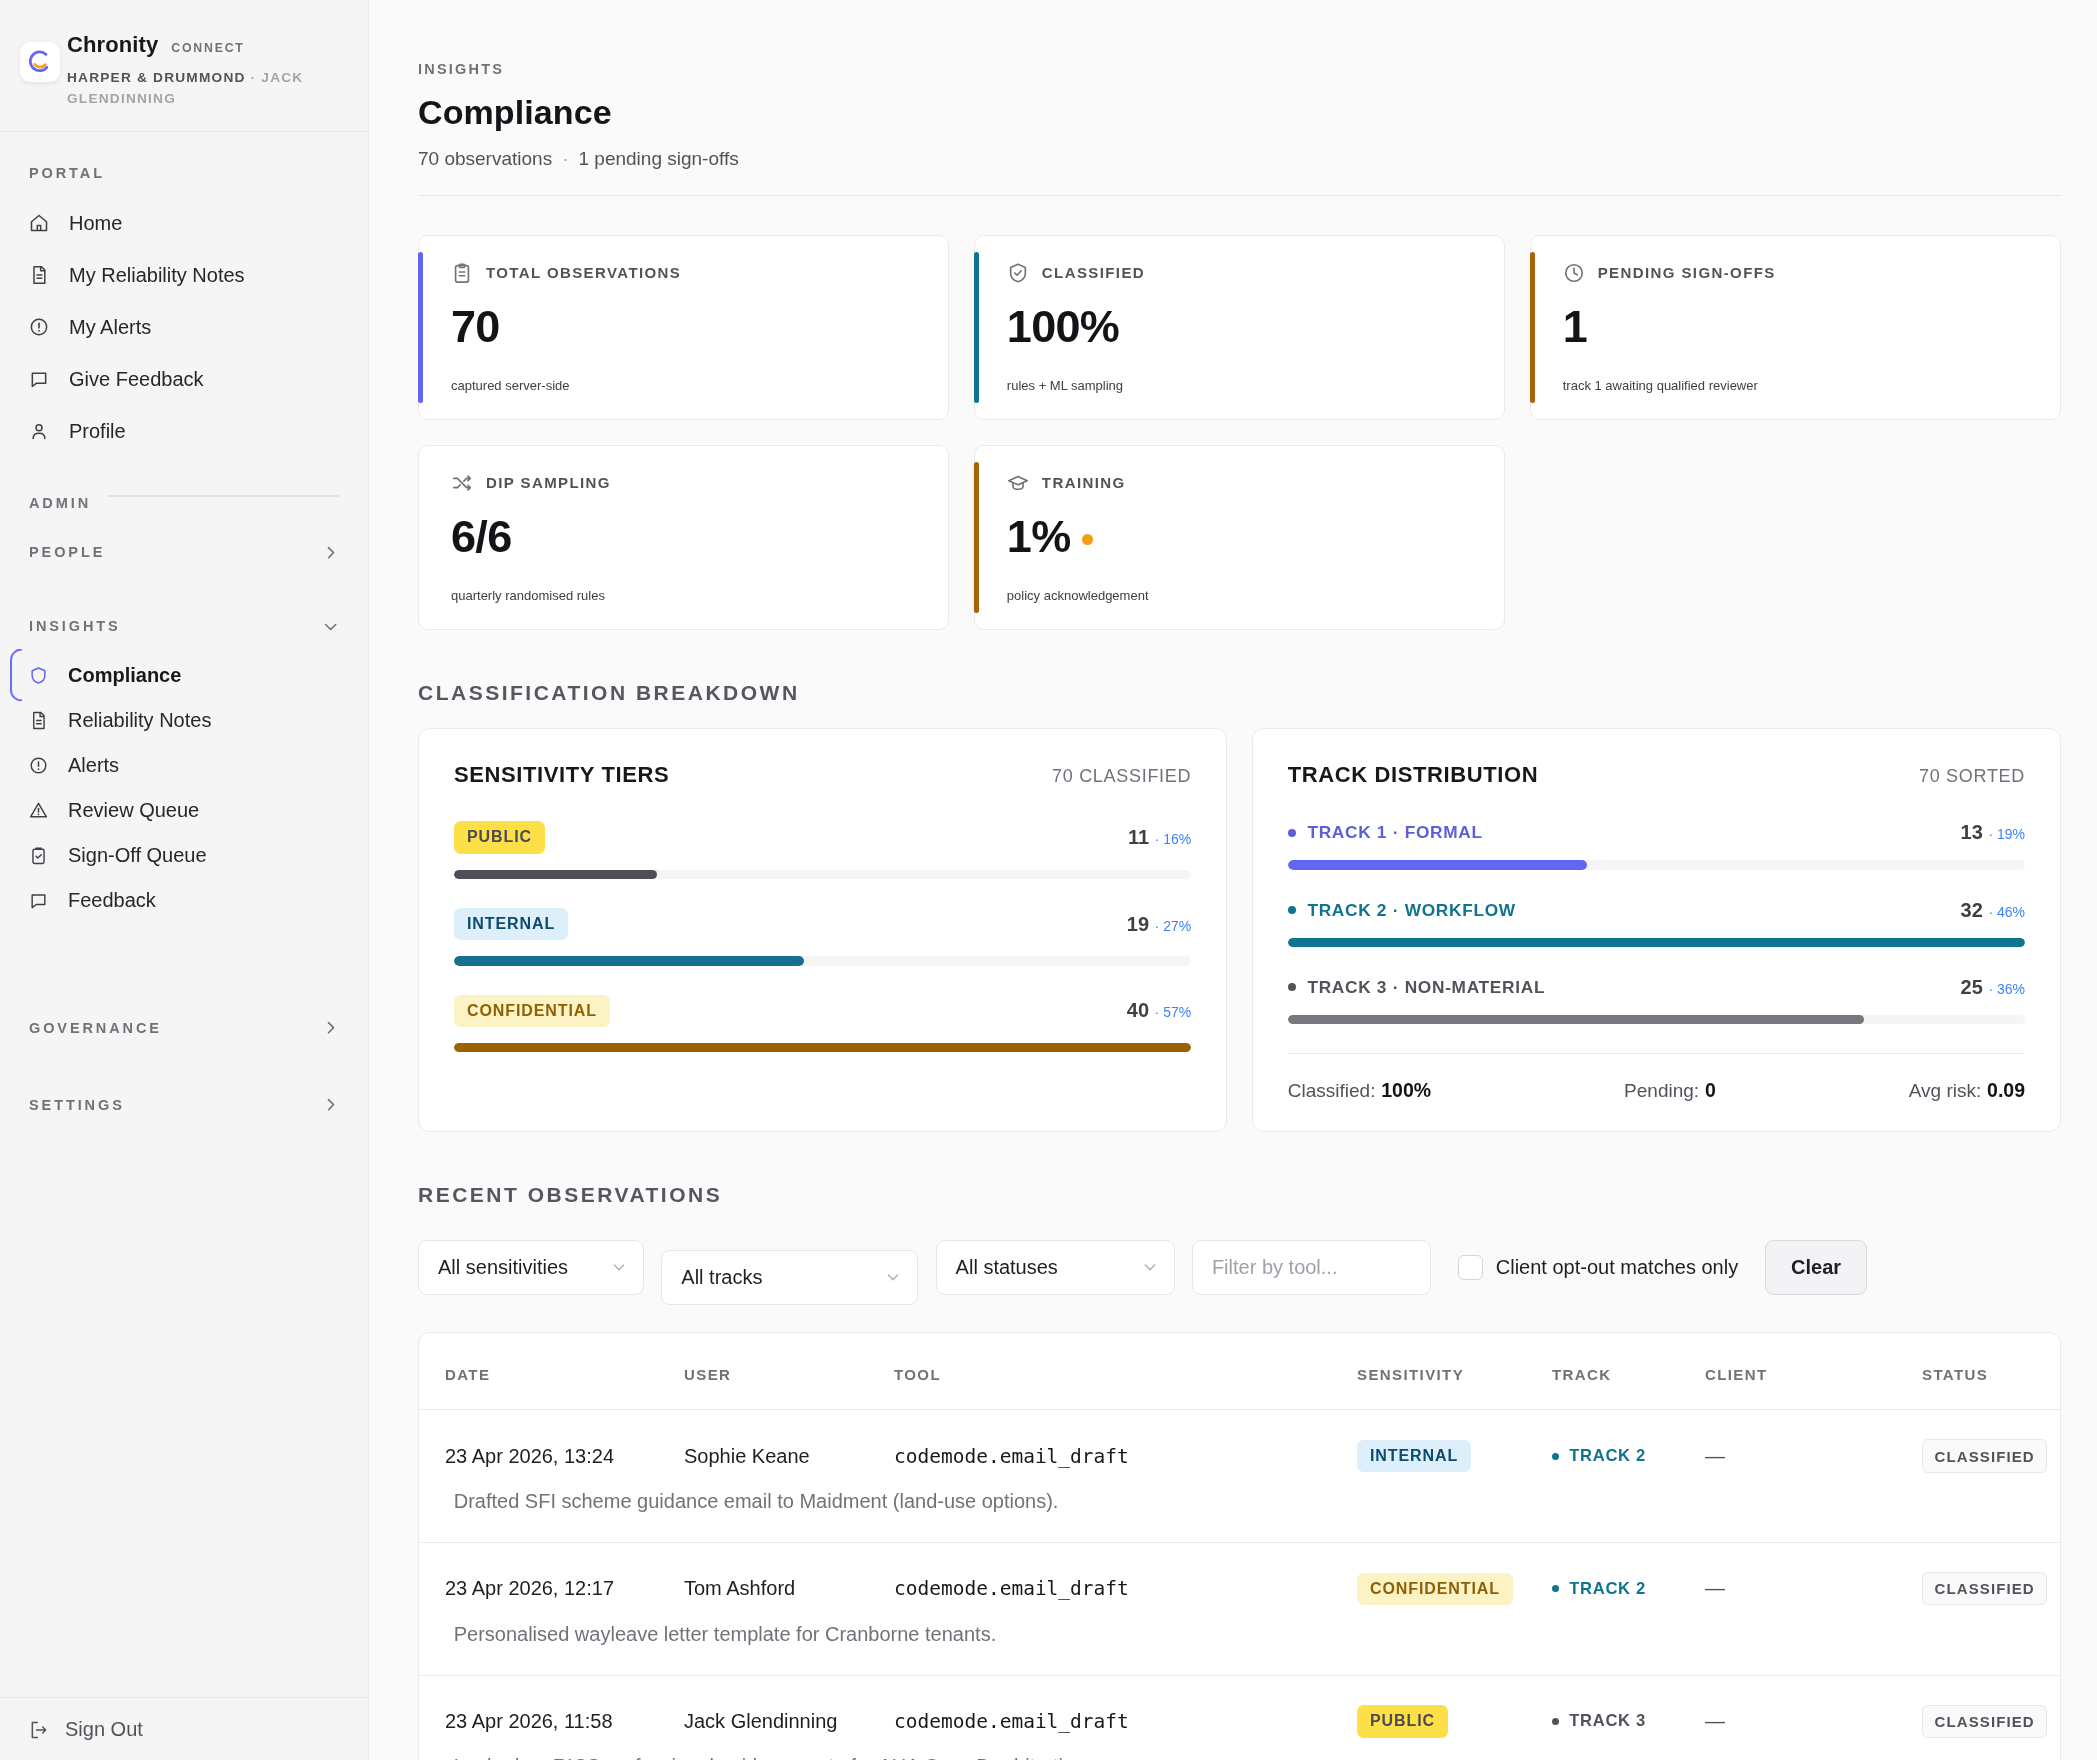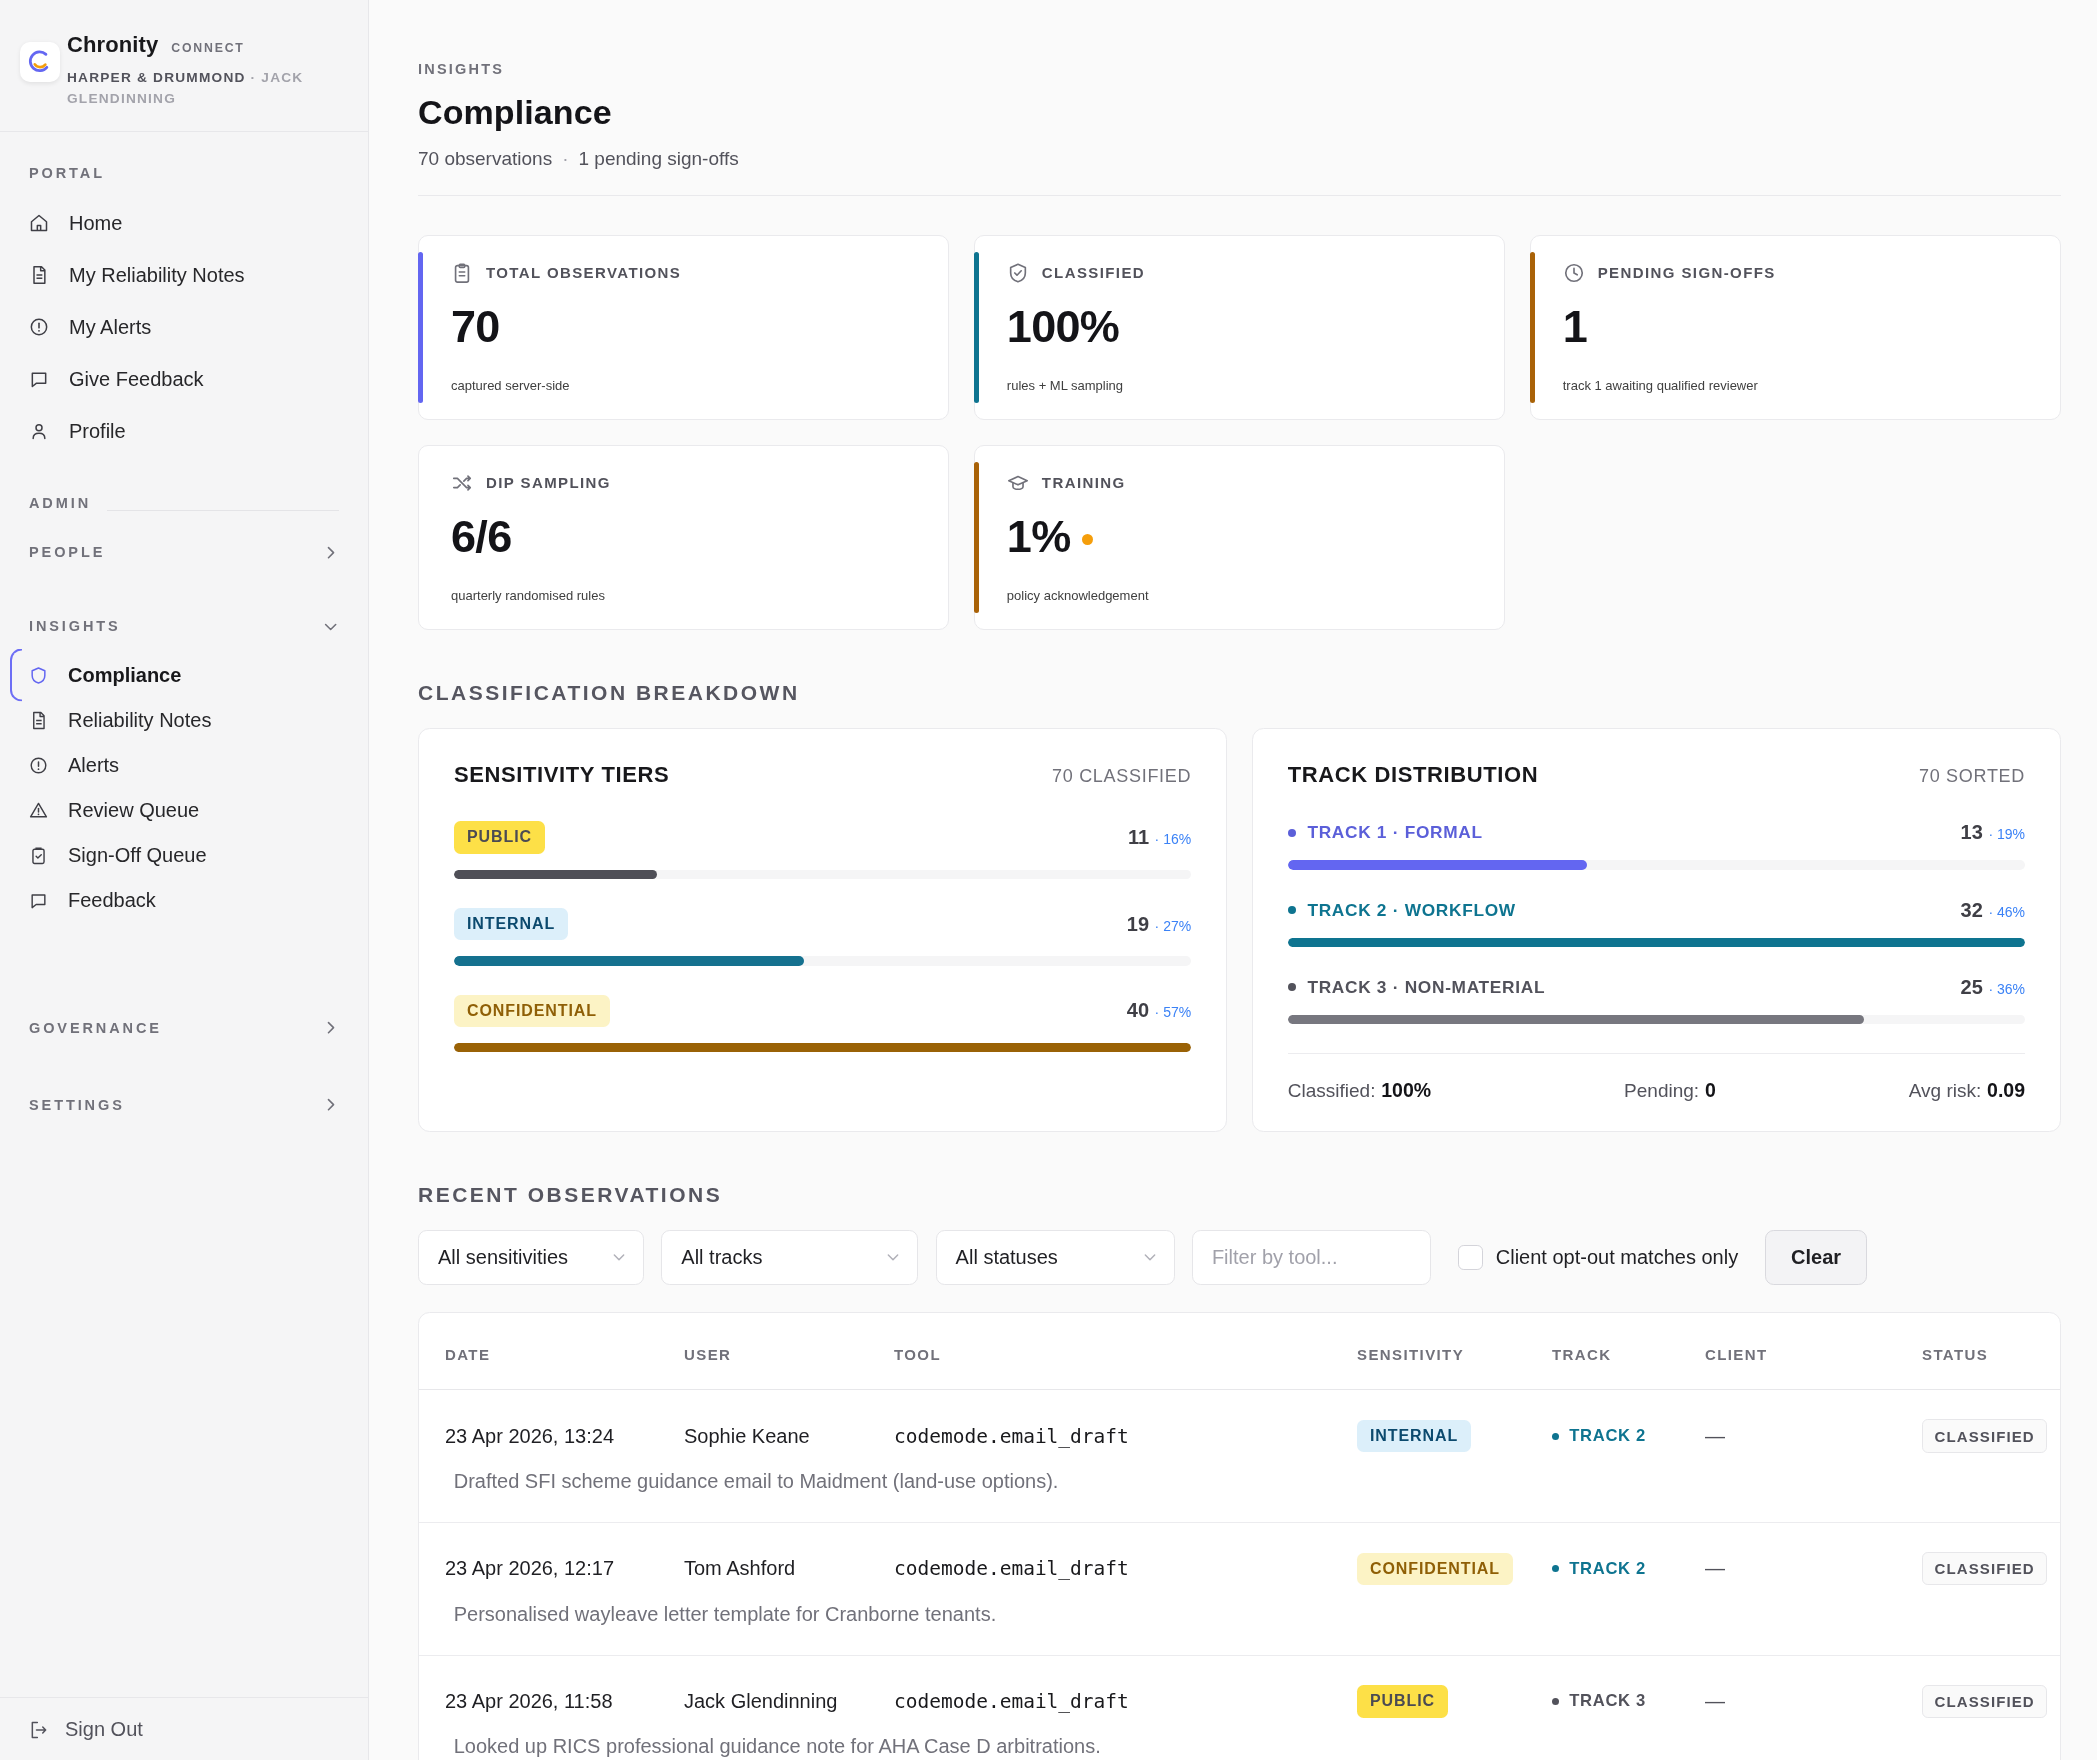--- a/index.html
+++ b/index.html
@@ -20,21 +20,21 @@
   .brand-org { margin-top:8.7px; font-size:13.7px; font-weight:700; letter-spacing:1.2px;
     color:#52525b; line-height:1.55; width:239px; }
   .brand-org .who { color:#a3a3ab; }
 
   .nav { flex:1; overflow:hidden; padding:0 29px 0 29px; }
   .sec-label { font-size:14.5px; font-weight:700; letter-spacing:2.9px; color:#71717a; }
   .nav .sec-label.portal { margin-top:33px; margin-bottom:16px; }
   .nav-item { display:flex; align-items:center; gap:20px; height:52px; cursor:pointer;
     font-size:20px; color:#27272a; font-weight:500; position:relative; }
   .nav-item .ic { color:#3f3f46; }
-  .admin-row { display:flex; align-items:flex-end; gap:16px; margin-top:38px; margin-bottom:7.2px; }
+  .admin-row { display:flex; align-items:flex-start; gap:16px; margin-top:38px; margin-bottom:7.2px; }
   .admin-row .rule { flex:1; height:1.4px; background:#e4e4e7; }
   .sec-row { display:flex; align-items:center; justify-content:space-between; height:42px; cursor:pointer; }
   .sec-row.people { margin-top:20px; }
   .sec-row.insights { margin-top:32px; }
   .sec-row.governance { margin-top:84px; }
   .sec-row.settings { margin-top:35px; }
   .chev { color:#71717a; }
   .sub-list { margin-top:5.8px; }
   .sub-item { display:flex; align-items:center; gap:20px; height:45px; cursor:pointer;
     font-size:20px; color:#27272a; font-weight:500; position:relative; }
@@ -92,21 +92,21 @@
   .track-label .dot { width:8px; height:8px; border-radius:50%; background:currentColor; }
   .bd-foot { margin-top:auto; border-top:1.4px solid #ececef; padding-top:24.6px;
     display:flex; justify-content:space-between; font-size:19px; color:#52525b; }
   .bd-foot b { color:#141418; font-size:19.5px; font-weight:800; margin-left:5.8px; }
 
   .filters { margin-top:23px; display:flex; align-items:center; gap:17.3px; }
   .select { height:55px; background:#fff; border:1.4px solid #e6e6e9; border-radius:8.7px;
     display:flex; align-items:center; justify-content:space-between; padding:0 16px 0 19px;
     font-size:20px; color:#1f1f23; cursor:pointer; }
   .select .chev { color:#b0b0b8; }
-  .sel-sens { width:226px; } .sel-track { width:257px; } .sel-status { width:239px; }
+  .sel-sens { width:226px; } .sel-track { width:257px;margin-top:20px; } .sel-status { width:239px; }
   .tool-input { height:55px; width:239px; background:#fff; border:1.4px solid #e6e6e9; border-radius:8.7px;
     padding:0 19px; font-size:20px; font-family:"Liberation Sans",sans-serif; color:#1f1f23; }
   .tool-input::placeholder { color:#a1a1aa; }
   .optout { display:flex; align-items:center; gap:13px; margin-left:10px; font-size:20px; color:#1f1f23; cursor:pointer; }
   .checkbox { width:24.6px; height:24.6px; background:#fff; border:1.4px solid #d4d4da; border-radius:5.8px; flex:none; }
   .clear-btn { margin-left:10px; height:55px; padding:0 24.6px; background:#f3f3f5; border:1.4px solid #d9d9de;
     border-radius:8.7px; font-size:20px; font-weight:700; color:#1f1f23; cursor:pointer;
     font-family:"Liberation Sans",sans-serif; }
 
   .obs-card { margin-top:27.5px; background:#fff; border:1.4px solid #eaeaed; border-radius:11.6px; overflow:hidden; }

